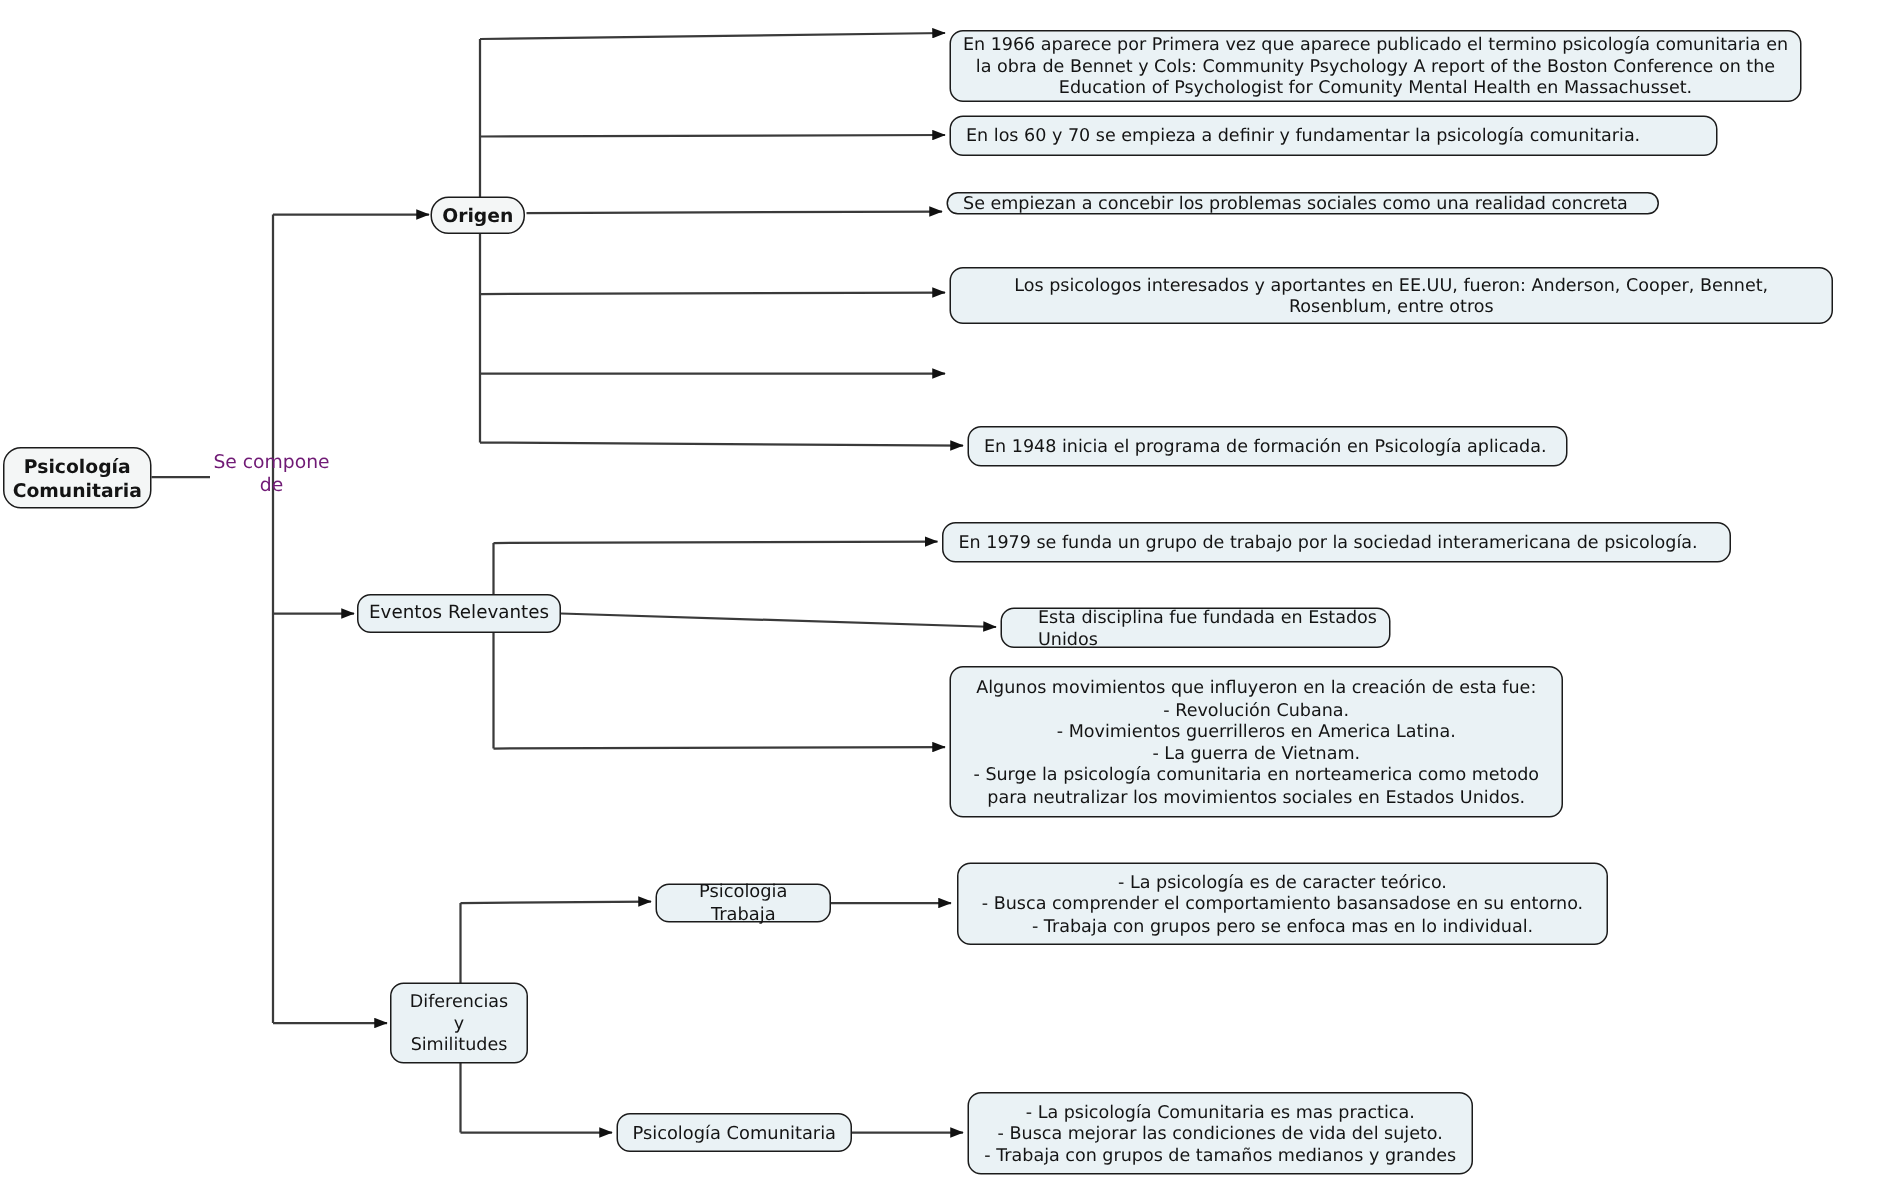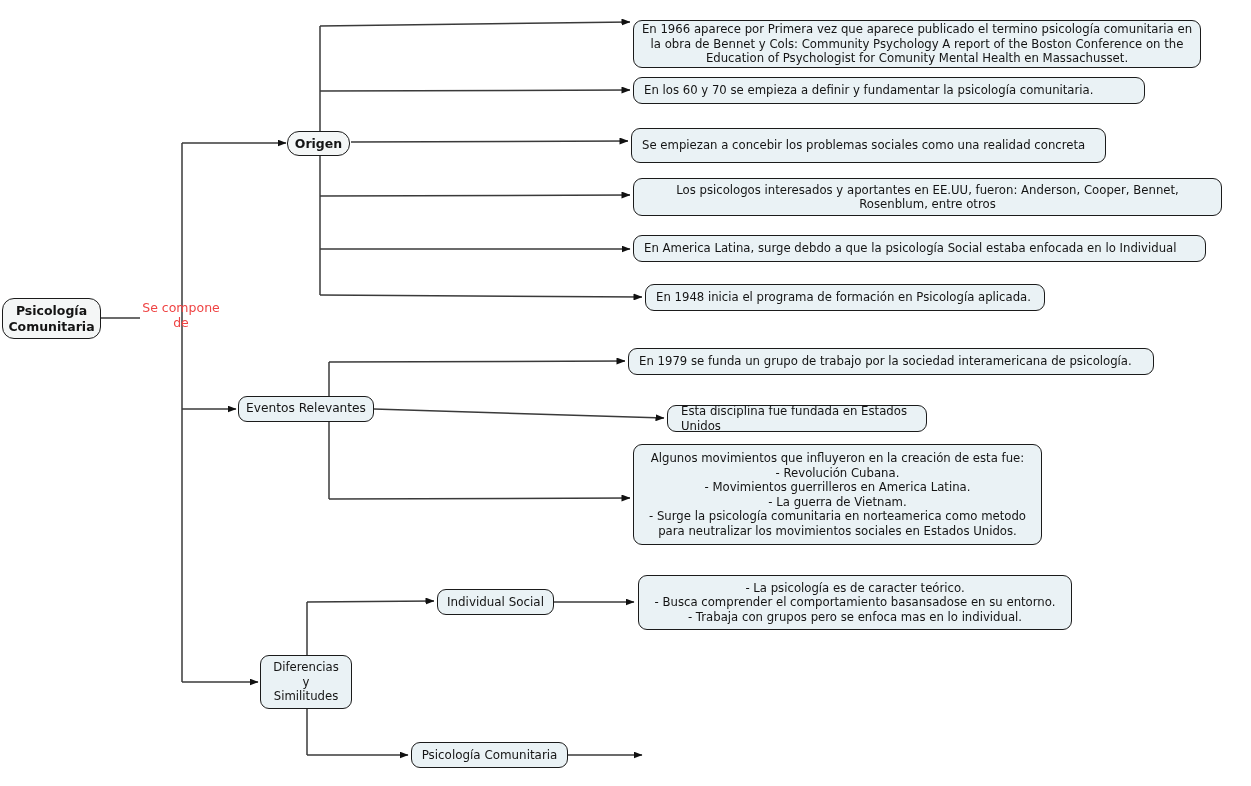--- a/index.html
+++ b/index.html
@@ -44,21 +44,21 @@
   
   .n-tint {
     background: #eaf2f5;
   }
   .bold {
     font-weight: bold;
     border-radius: 12px;
   }
   .edge-label {
     position: absolute;
-    color: #ef4444;
+    color: #701a75;
     text-align: center;
     line-height: 1.22;
     white-space: pre-line;
     background: transparent;
   }
 </style>
 </head>
 <body>
 
 <div id="canvas">
@@ -106,46 +106,48 @@
 
   <div class="edge-label" style="left:136px; top:300px; width:90px; font-size:12.5px;">Se compone
 de</div>
 
   <div class="node n-plain bold" style="left:287px; top:131px; width:63px; height:25px; font-size:12.5px;">Origen</div>
 
   <div class="node n-tint" style="left:633px; top:20px; width:568px; height:48px; font-size:11.7px;">En 1966 aparece por Primera vez que aparece publicado el termino psicología comunitaria en la obra de Bennet y Cols: Community Psychology A report of the Boston Conference on the Education of Psychologist for Comunity Mental Health en Massachusset.</div>
 
   <div class="node n-tint" style="left:633px; top:77px; width:512px; height:27px; font-size:11.7px; justify-content:flex-start; padding-left:10px; text-align:left;">En los 60 y 70 se empieza a definir y fundamentar la psicología comunitaria.</div>
 
-  <div class="node n-tint" style="left:631px; top:128px; width:475px; height:35px; font-size:11.7px; justify-content:flex-start; padding-left:10px; text-align:left;">Se empiezan a concebir los problemas sociales como una realidad concreta</div>
+  <div class="node n-tint" style="left:631px; top:128px; width:475px; height:15px; font-size:11.7px; justify-content:flex-start; padding-left:10px; text-align:left;">Se empiezan a concebir los problemas sociales como una realidad concreta</div>
 
   <div class="node n-tint" style="left:633px; top:178px; width:589px; height:38px; font-size:11.7px;">Los psicologos interesados y aportantes en EE.UU, fueron: Anderson, Cooper, Bennet, Rosenblum, entre otros</div>
 
-  <div class="node n-tint" style="left:633px; top:235px; width:573px; height:27px; font-size:11.7px; justify-content:flex-start; padding-left:10px; text-align:left;">En America Latina, surge debdo a que la psicología Social estaba enfocada en lo Individual</div>
 
   <div class="node n-tint" style="left:645px; top:284px; width:400px; height:27px; font-size:11.7px; justify-content:flex-start; padding-left:10px; text-align:right;">En 1948 inicia el programa de formación en Psicología aplicada.</div>
 
   <div class="node n-tint" style="left:238px; top:396px; width:136px; height:26px; font-size:12.2px;">Eventos Relevantes</div>
 
   <div class="node n-tint" style="left:628px; top:348px; width:526px; height:27px; font-size:11.7px; justify-content:flex-start; padding-left:10px; text-align:left;">En 1979 se funda un grupo de trabajo por la sociedad interamericana de psicología.</div>
 
-  <div class="node n-tint" style="left:667px; top:405px; width:260px; height:27px; font-size:11.7px; justify-content:flex-start; padding-left:13px; text-align:left;">Esta disciplina fue fundada en Estados Unidos</div>
+  <div class="node n-tint" style="left:667px; top:405px; width:260px; height:27px; font-size:11.7px; justify-content:flex-start; padding-left:24px; text-align:left;">Esta disciplina fue fundada en Estados Unidos</div>
 
   <div class="node n-tint" style="left:633px; top:444px; width:409px; height:101px; font-size:11.7px;">Algunos movimientos que influyeron en la creación de esta fue:
 - Revolución Cubana.
 - Movimientos guerrilleros en America Latina.
 - La guerra de Vietnam.
 - Surge la psicología comunitaria en norteamerica como metodo para neutralizar los movimientos sociales en Estados Unidos.</div>
 
   <div class="node n-tint" style="left:260px; top:655px; width:92px; height:54px; font-size:11.7px;">Diferencias
 y
 Similitudes</div>
 
-  <div class="node n-tint" style="left:437px; top:589px; width:117px; height:26px; font-size:11.9px;">Individual Social</div>
+  <div class="node n-tint" style="left:437px; top:589px; width:117px; height:26px; font-size:11.9px;">Psicologia Trabaja</div>
 
   <div class="node n-tint" style="left:638px; top:575px; width:434px; height:55px; font-size:11.7px;">- La psicología es de caracter teórico.
 - Busca comprender el comportamiento basansadose en su entorno.
 - Trabaja con grupos pero se enfoca mas en lo individual.</div>
 
   <div class="node n-tint" style="left:411px; top:742px; width:157px; height:26px; font-size:11.9px;">Psicología Comunitaria</div>
 
+  <div class="node n-tint" style="left:645px; top:728px; width:337px; height:55px; font-size:11.7px;">- La psicología Comunitaria es mas practica.
+- Busca mejorar las condiciones de vida del sujeto.
+- Trabaja con grupos de tamaños medianos y grandes</div>
 
 </div>
 
 </body></html>

